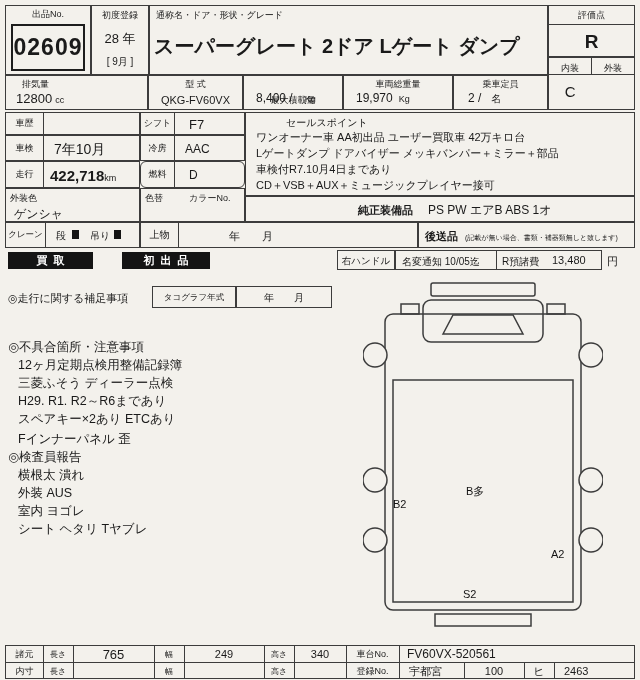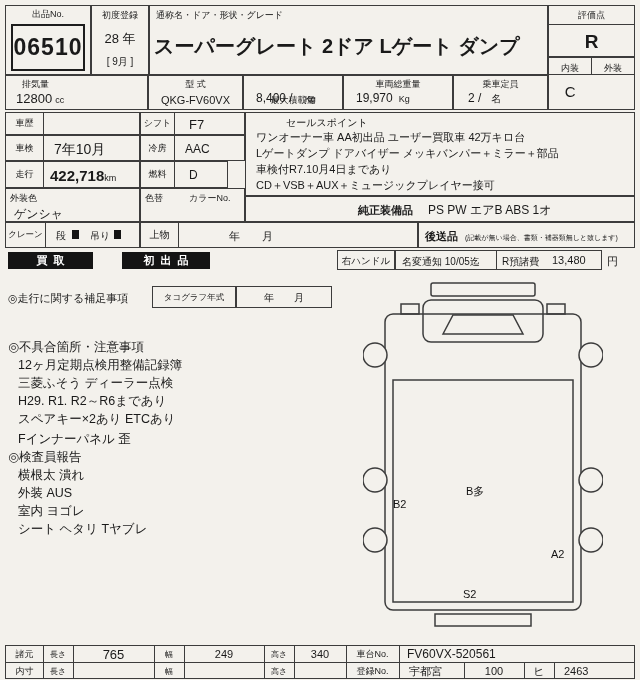--- a/index.html
+++ b/index.html
@@ -33,21 +33,21 @@
   svg .wh { fill:#f3f1ec; stroke:#3c3c3c; stroke-width:1.5; }
   svg text { fill:#141414; font-size:11px; font-family:"Liberation Sans","DejaVu Sans",sans-serif; }
 </style>
 </head>
 <body>
 
 <div class="sheet">
 
   <div class="cell" style="left:5px;top:5px;width:86px;height:70px;">
     <div class="lbl c" style="padding-top:2px;">出品No.</div>
-    <div class="abs" style="left:5px;top:18px;width:74px;height:47px;border:2px solid #1d1d1d;display:flex;align-items:center;justify-content:center;font-size:23px;font-weight:bold;letter-spacing:1px;">06510</div>
+    <div class="abs" style="left:5px;top:18px;width:74px;height:47px;border:2px solid #1d1d1d;display:flex;align-items:center;justify-content:center;font-size:23px;font-weight:bold;letter-spacing:1px;">02609</div>
   </div>
 
   <div class="cell" style="left:91px;top:5px;width:58px;height:70px;">
     <div class="lbl c" style="padding-top:3px;">初度登録</div>
     <div class="c" style="margin-top:8px;font-size:13px;">28 年</div>
     <div class="c" style="margin-top:7px;font-size:10px;">[ 9月 ]</div>
   </div>
 
   <div class="cell" style="left:149px;top:5px;width:399px;height:70px;">
     <div class="lbl" style="padding:3px 0 0 6px;">通称名・ドア・形状・グレード</div>
@@ -119,21 +119,21 @@
     <div class="rowlbl" style="width:34px;">冷房</div>
     <div class="abs" style="left:44px;top:6px;font-size:12px;">AAC</div>
   </div>
 
   <div class="cell" style="left:5px;top:161px;width:135px;height:27px;">
     <div class="rowlbl" style="width:38px;">走行</div>
     <div class="abs nw" style="left:44px;top:5px;font-size:15px;font-weight:bold;">
       <span>422,718</span><span style="font-size:9px;font-weight:normal;">km</span>
     </div>
   </div>
-  <div class="cell" style="left:140px;top:161px;width:88px;height:27px;">
+  <div class="cell" style="left:140px;top:161px;width:105px;height:27px;border-radius:6px;">
     <div class="rowlbl" style="width:34px;">燃料</div>
     <div class="abs" style="left:48px;top:6px;font-size:12px;">D</div>
   </div>
 
   <div class="cell" style="left:140px;top:188px;width:105px;height:34px;">
     <div class="lbl abs" style="left:4px;top:3px;">色替</div>
     <div class="lbl abs" style="left:48px;top:3px;">カラーNo.</div>
   </div>
   <div class="cell" style="left:5px;top:188px;width:135px;height:34px;">
     <div class="lbl abs" style="left:4px;top:3px;">外装色</div>

